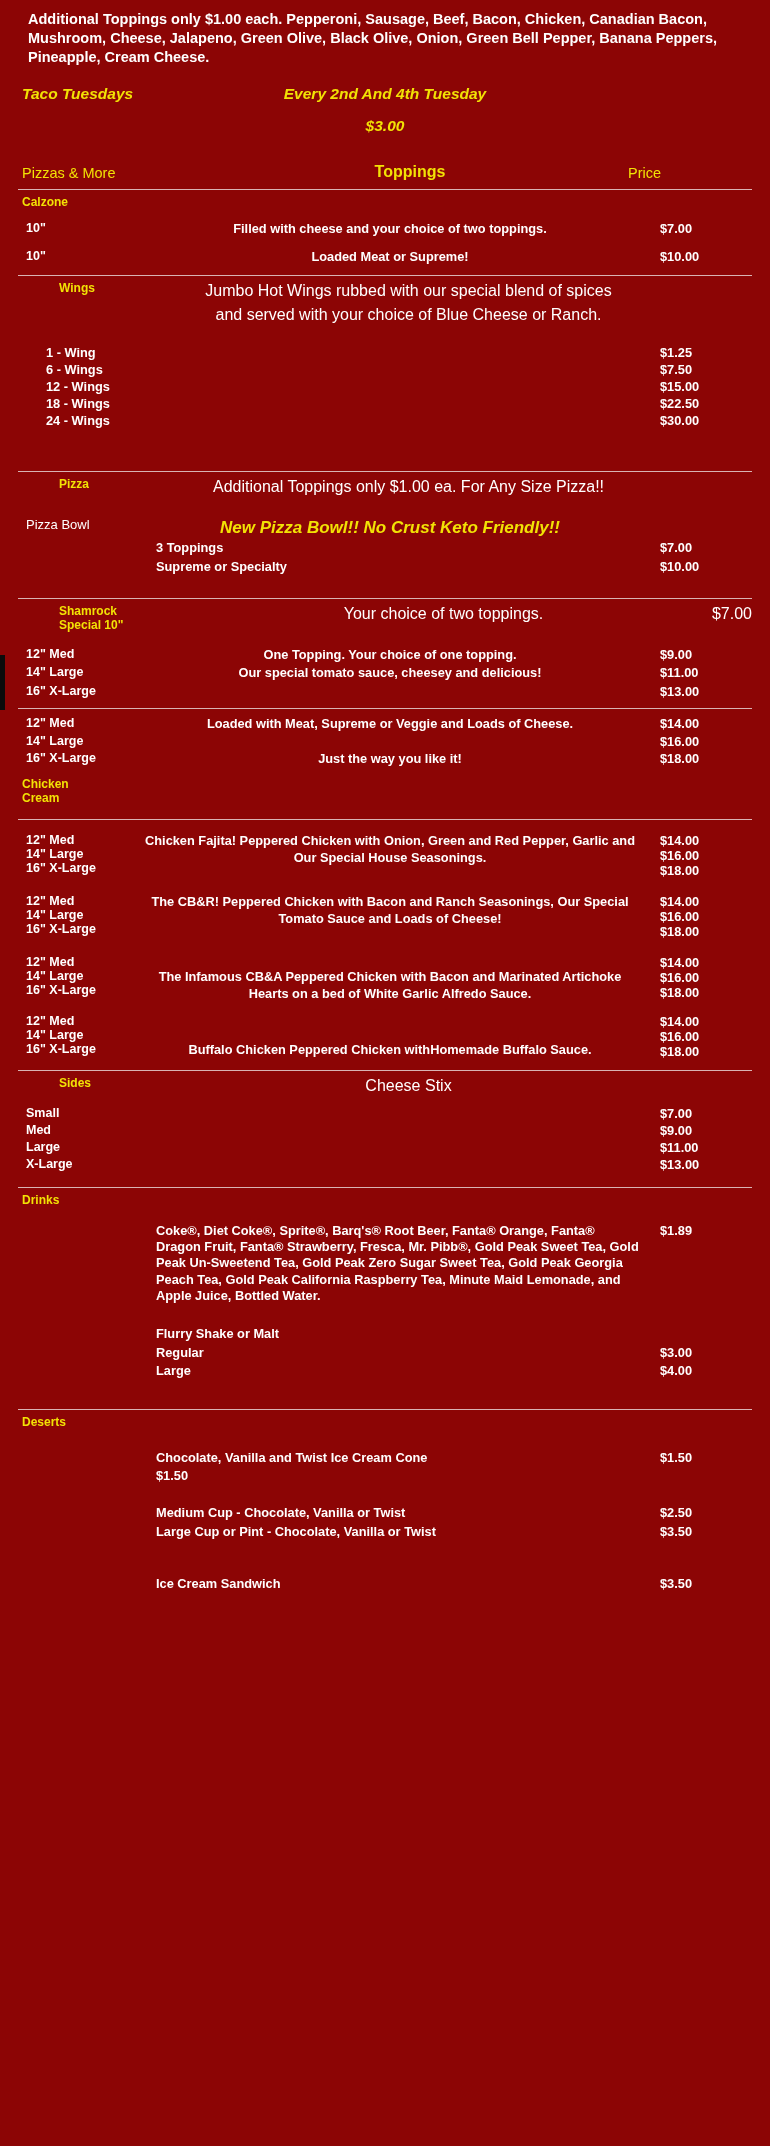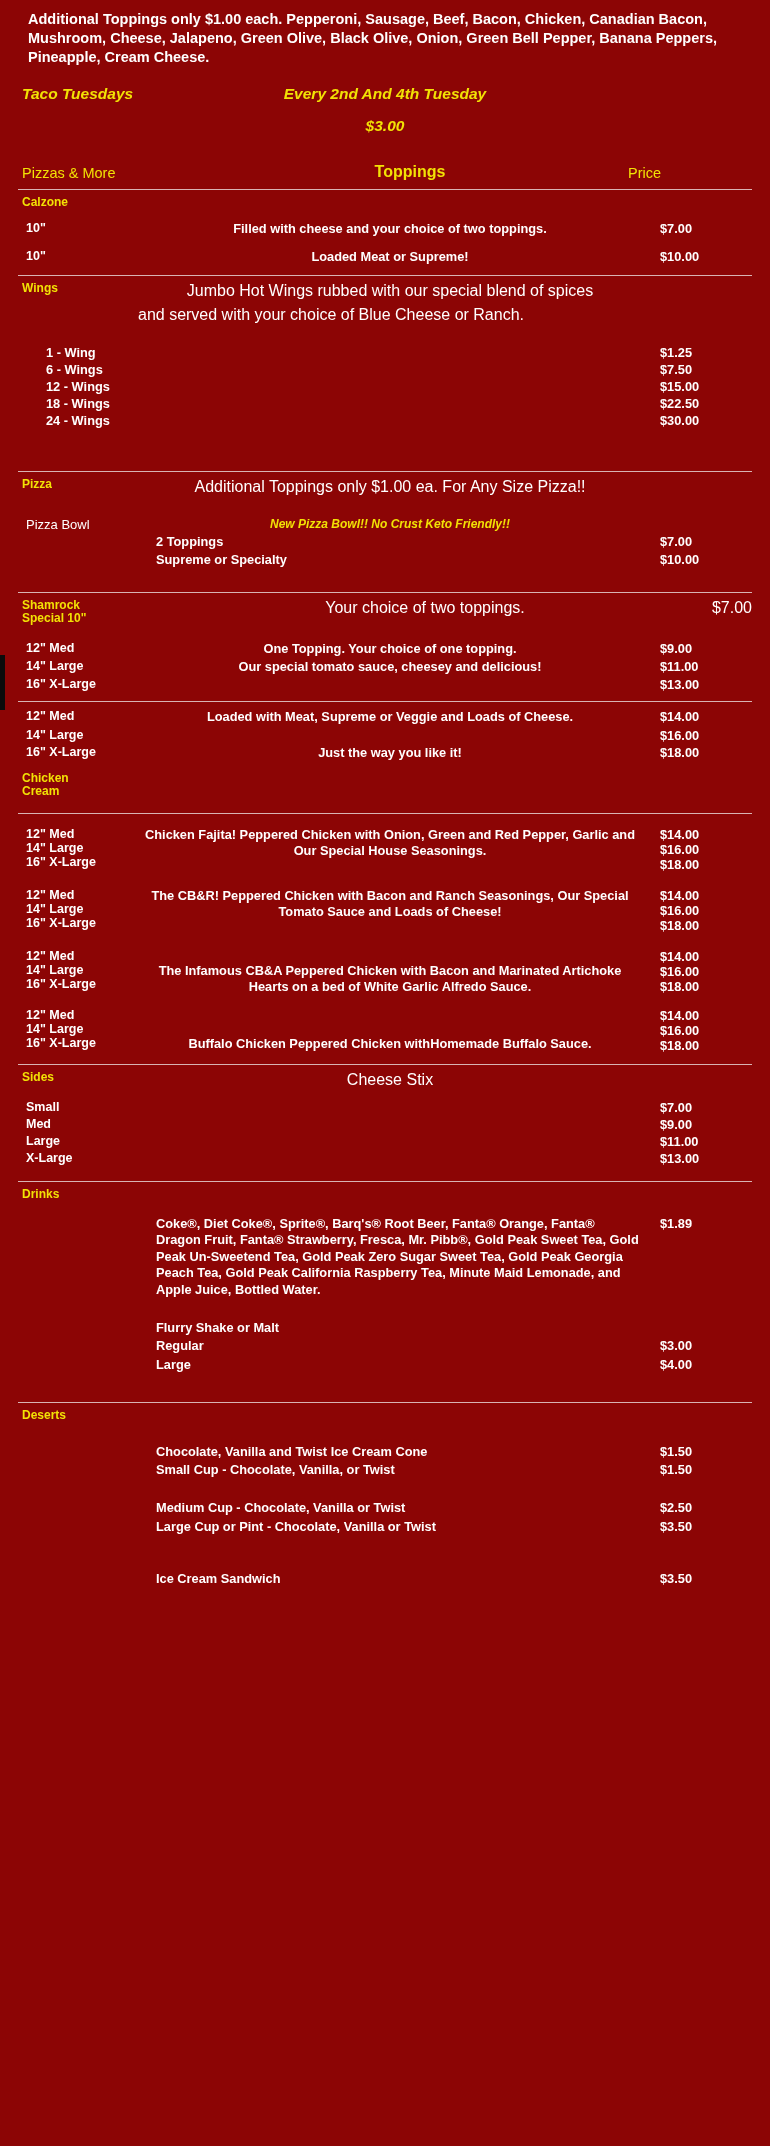--- a/index.html
+++ b/index.html
@@ -128,21 +128,21 @@
     color: #ffffff;
     line-height: 1.28;
   }
   .row .mid.left-align {
     text-align: left;
     padding-left: 18px;
   }
   .row .mid.yellow-italic {
     color: #f2e205;
     font-style: italic;
-    font-size: 12px;
+    font-size: 17px;
   }
   .row .right {
     width: 110px;
     text-align: left;
     font-size: 12.8px;
     font-weight: bold;
     color: #ffffff;
     padding-left: 18px;
     box-sizing: border-box;
   }
@@ -158,20 +158,21 @@
     width: 120px;
     font-size: 12.8px;
     font-weight: bold;
     padding-left: 28px;
     box-sizing: border-box;
   }
 
   .title-inline {
     display: flex;
     align-items: flex-start;
+    margin-left: 37px;
   }
   .title-inline .sec-title { width: 120px; box-sizing: border-box; }
 
   
   .edge-bar {
     position: absolute;
     left: 0;
     width: 5px;
     background: #0b0b0b;
   }
@@ -214,21 +215,21 @@
         <div class="right">$10.00</div>
       </div>
     </div>
 
     <div class="section">
       <div class="title-inline">
         <div class="sec-title">Wings</div>
         <div style="flex:1;">
           <div class="mid" style="text-align:center;">Jumbo Hot Wings rubbed with our special blend of spices</div>
           <div style="height:6px;"></div>
-          <div class="mid" style="text-align:left;">and served with your choice of Blue Cheese or Ranch.</div>
+          <div class="mid" style="text-align:center;">and served with your choice of Blue Cheese or Ranch.</div>
         </div>
         <div style="width:110px;"></div>
       </div>
       <div class="spacer-20"></div>
       <div class="row">
         <div class="wing-left">1 - Wing</div>
         <div class="mid"></div>
         <div class="right">$1.25</div>
       </div>
       <div class="row">
@@ -264,21 +265,21 @@
         <div style="width:110px;"></div>
       </div>
       <div class="spacer-20"></div>
       <div class="row">
         <div class="left normal">Pizza Bowl</div>
         <div class="mid yellow-italic">New Pizza Bowl!! No Crust Keto Friendly!!</div>
         <div class="right blank">.</div>
       </div>
       <div class="row">
         <div class="left"></div>
-        <div class="mid left-align">2 Toppings</div>
+        <div class="mid left-align">3 Toppings</div>
         <div class="right">$7.00</div>
       </div>
       <div class="row">
         <div class="left"></div>
         <div class="mid left-align">Supreme or Specialty</div>
         <div class="right">$10.00</div>
       </div>
       <div class="spacer-14"></div>
     </div>
 
@@ -458,21 +459,20 @@
     <div class="section no-rule">
       <div class="sec-title">Deserts</div>
       <div class="spacer-20"></div>
       <div class="row">
         <div class="left"></div>
         <div class="mid left-align">Chocolate, Vanilla and Twist Ice Cream Cone</div>
         <div class="right">$1.50</div>
       </div>
       <div class="row">
         <div class="left"></div>
-        <div class="mid left-align">Small Cup - Chocolate, Vanilla, or Twist</div>
         <div class="right">$1.50</div>
       </div>
       <div class="spacer-20"></div>
       <div class="row">
         <div class="left"></div>
         <div class="mid left-align">Medium Cup - Chocolate, Vanilla or Twist</div>
         <div class="right">$2.50</div>
       </div>
       <div class="row">
         <div class="left"></div>

